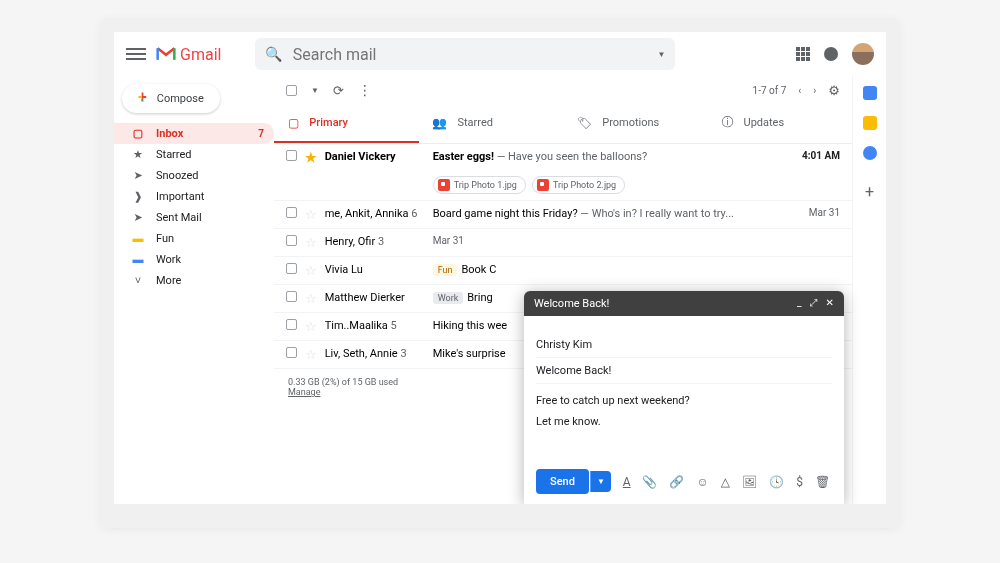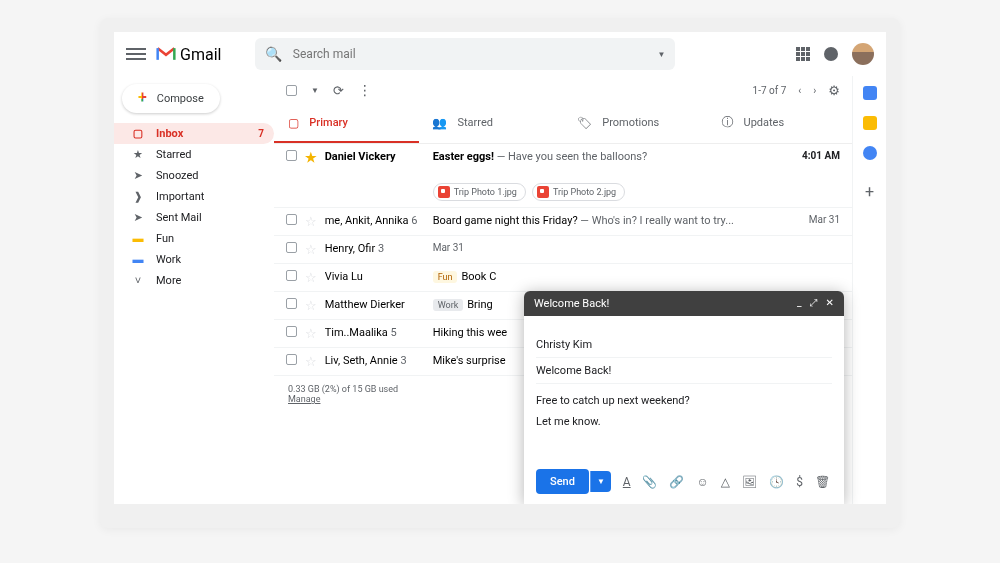--- a/index.html
+++ b/index.html
@@ -5,24 +5,24 @@
   * { box-sizing: border-box; margin: 0; padding: 0; font-family: 'Segoe UI', Roboto, Arial, sans-serif; }
   body { background: #f5f5f5; width: 1000px; height: 563px; overflow: hidden; position: relative; }
   .laptop { position: absolute; top: 18px; left: 100px; width: 800px; height: 510px; background: #fff; border: 14px solid #f0f0f0; border-bottom: 24px solid #f0f0f0; border-radius: 8px; box-shadow: 0 2px 10px rgba(0,0,0,0.05); }
   .screen { width: 100%; height: 100%; overflow: hidden; position: relative; }
 
   
   .header { display: flex; align-items: center; padding: 6px 12px; height: 44px; }
   .menu-btn { width: 20px; height: 20px; display: flex; flex-direction: column; justify-content: center; gap: 3px; cursor: pointer; margin-right: 10px; }
   .menu-btn span { height: 2px; background: #5f6368; }
   .logo { display: flex; align-items: center; gap: 4px; margin-right: 34px; }
-  .logo-text { font-size: 16px; color: #000000; }
+  .logo-text { font-size: 16px; color: #ef4444; }
   .search { flex: 1; max-width: 420px; background: #f1f3f4; border-radius: 6px; display: flex; align-items: center; padding: 6px 10px; height: 32px; }
   .search-icon { color: #5f6368; margin-right: 10px; font-size: 14px; }
-  .search input { border: none; background: transparent; outline: none; flex: 1; font-size: 12px; color: #5f6368; }
+  .search input { border: none; background: transparent; outline: none; flex: 1; font-size: 16px; color: #5f6368; }
   .search-dd { color: #5f6368; font-size: 8px; }
   .header-right { margin-left: auto; display: flex; align-items: center; gap: 14px; }
   .apps-icon { width: 14px; height: 14px; display: grid; grid-template-columns: repeat(3,1fr); gap: 1.5px; }
   .apps-icon span { background: #5f6368; }
   .bell { width: 14px; height: 14px; background: #5f6368; border-radius: 50%; position: relative; }
   .avatar { width: 22px; height: 22px; border-radius: 50%; background: linear-gradient(#d4a574 40%, #8b6f5c 40%); }
 
   
   .body { display: flex; height: calc(100% - 44px); }
   .sidebar { width: 160px; padding-top: 4px; }
@@ -52,21 +52,21 @@
   .mail-row .star.on { color: #f4b400; }
   .mail-row .sender { width: 100px; flex-shrink: 0; white-space: nowrap; overflow: hidden; text-overflow: ellipsis; }
   .mail-row .subject-col { flex: 1; overflow: hidden; }
   .mail-row .subject-line { white-space: nowrap; overflow: hidden; text-overflow: ellipsis; }
   .mail-row .snippet { color: #5f6368; }
   .mail-row .date { color: #5f6368; font-size: 10px; flex-shrink: 0; }
   .mail-row.unread .date { color: #202124; font-weight: bold; }
   .label-chip { font-size: 9px; padding: 1px 5px; border-radius: 3px; margin-right: 4px; font-weight: normal; }
   .label-fun { background: #fef7e0; color: #b06000; }
   .label-work { background: #e8eaed; color: #5f6368; }
-  .attachments { display: flex; gap: 6px; margin-top: 20px; }
+  .attachments { display: flex; gap: 6px; margin-top: 13px; }
   .attach-chip { border: 1px solid #dadce0; border-radius: 10px; padding: 2px 8px 2px 4px; font-size: 9px; display: flex; align-items: center; gap: 4px; color: #5f6368; font-weight: normal; }
   .attach-chip .photo-icon { width: 12px; height: 12px; background: #ea4335; border-radius: 2px; position: relative; }
   .attach-chip .photo-icon::after { content: ''; position: absolute; top: 3px; left: 3px; width: 4px; height: 4px; background: #fff; border-radius: 1px; }
 
   .storage { padding: 8px 14px; font-size: 9px; color: #5f6368; }
   .storage a { color: #5f6368; text-decoration: underline; }
 
   .sidepanel { width: 34px; border-left: 1px solid #f1f3f4; display: flex; flex-direction: column; align-items: center; gap: 16px; padding-top: 10px; }
   .sp-icon { width: 14px; height: 14px; border-radius: 3px; }
   .sp-cal { background: #4285f4; }

